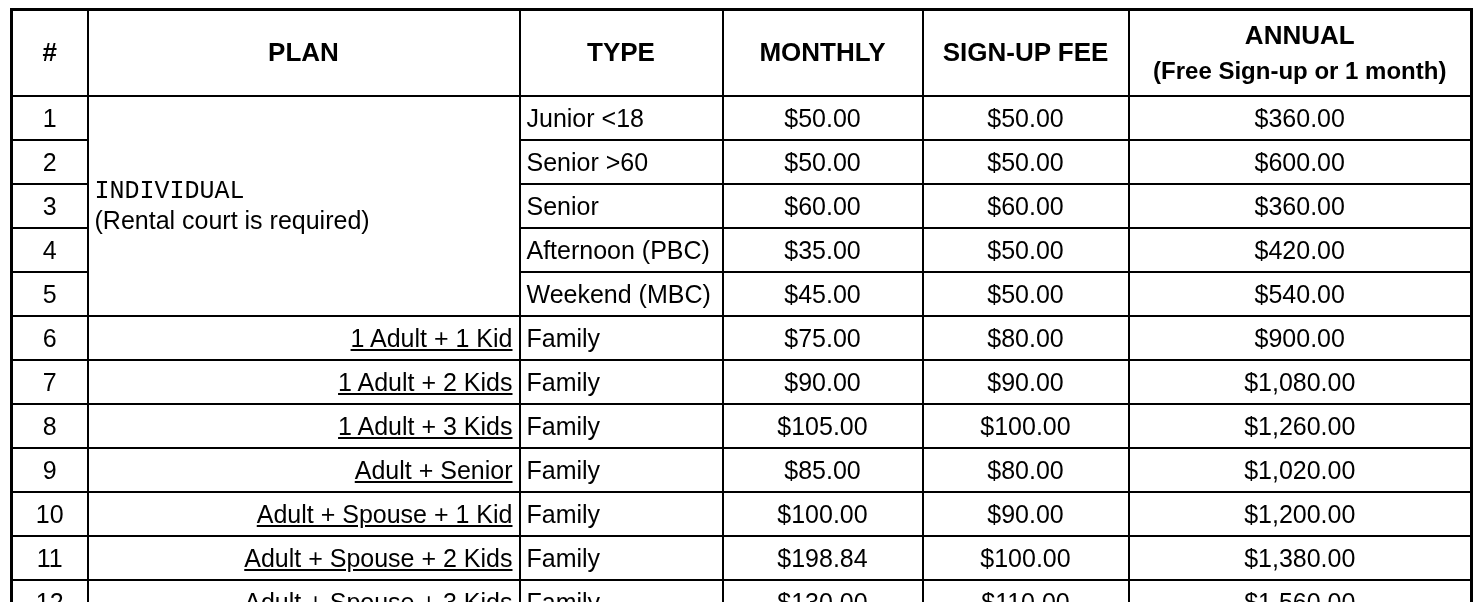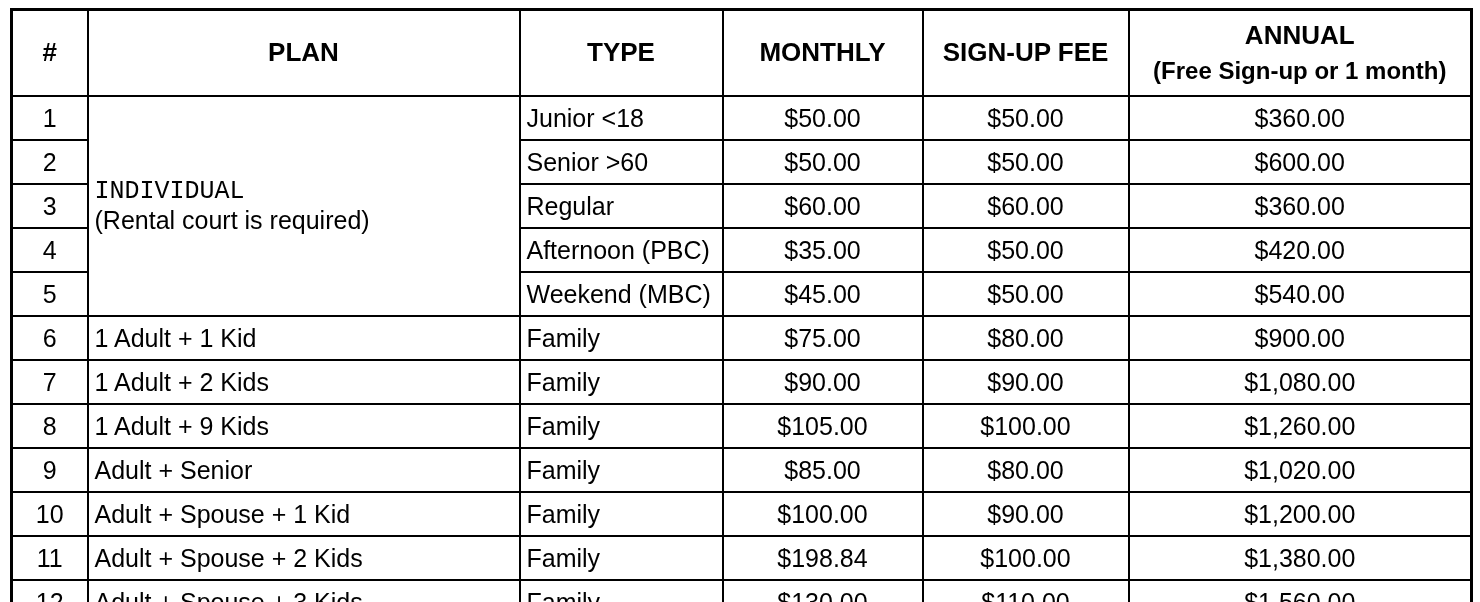--- a/index.html
+++ b/index.html
@@ -51,22 +51,23 @@
     height: 84px;
     font-size: 26px;
   }
   thead th.th-annual .ann-line1 { display: block; }
   thead th.th-annual .ann-line2 { display: block; font-size: 24px; margin-top: 8px; }
   td.num {
     text-align: center;
     font-size: 25px;
   }
   td.plan {
-    text-align: left;
+    text-align: right;
     padding-left: 10px;
+    text-decoration: underline;
   }
   td.plan-group {
     text-align: left;
     padding-left: 10px;
     vertical-align: middle;
   }
   td.plan-group .pg-line1 { display: block; font-family: Liberation Mono, monospace; }
   td.plan-group .pg-line2 { display: block; }
   td.type {
     text-align: left;
@@ -117,21 +118,21 @@
       </tr>
       <tr>
         <td class="num">2</td>
         <td class="type">Senior &gt;60</td>
         <td class="money">$50.00</td>
         <td class="money">$50.00</td>
         <td class="money">$600.00</td>
       </tr>
       <tr>
         <td class="num">3</td>
-        <td class="type">Regular</td>
+        <td class="type">Senior</td>
         <td class="money">$60.00</td>
         <td class="money">$60.00</td>
         <td class="money">$360.00</td>
       </tr>
       <tr>
         <td class="num">4</td>
         <td class="type">Afternoon (PBC)</td>
         <td class="money">$35.00</td>
         <td class="money">$50.00</td>
         <td class="money">$420.00</td>
@@ -154,21 +155,21 @@
       <tr>
         <td class="num">7</td>
         <td class="plan">1 Adult + 2 Kids</td>
         <td class="type">Family</td>
         <td class="money">$90.00</td>
         <td class="money">$90.00</td>
         <td class="money">$1,080.00</td>
       </tr>
       <tr>
         <td class="num">8</td>
-        <td class="plan">1 Adult + 9 Kids</td>
+        <td class="plan">1 Adult + 3 Kids</td>
         <td class="type">Family</td>
         <td class="money">$105.00</td>
         <td class="money">$100.00</td>
         <td class="money">$1,260.00</td>
       </tr>
       <tr>
         <td class="num">9</td>
         <td class="plan">Adult + Senior</td>
         <td class="type">Family</td>
         <td class="money">$85.00</td>

